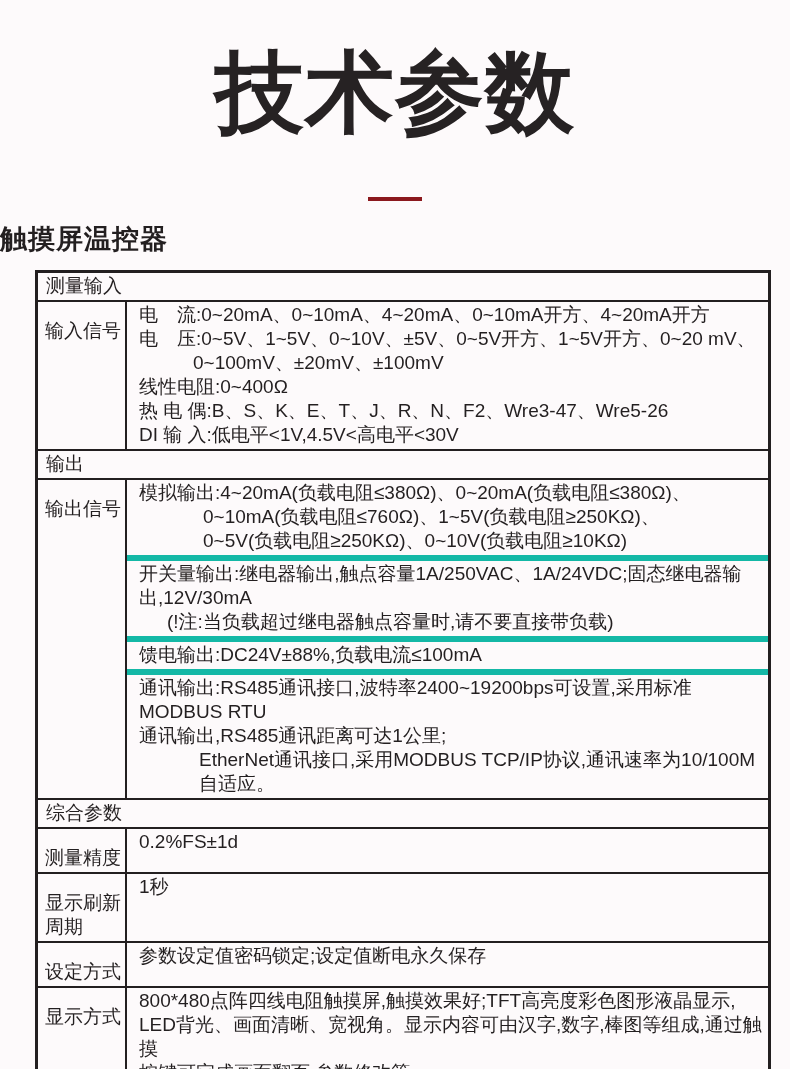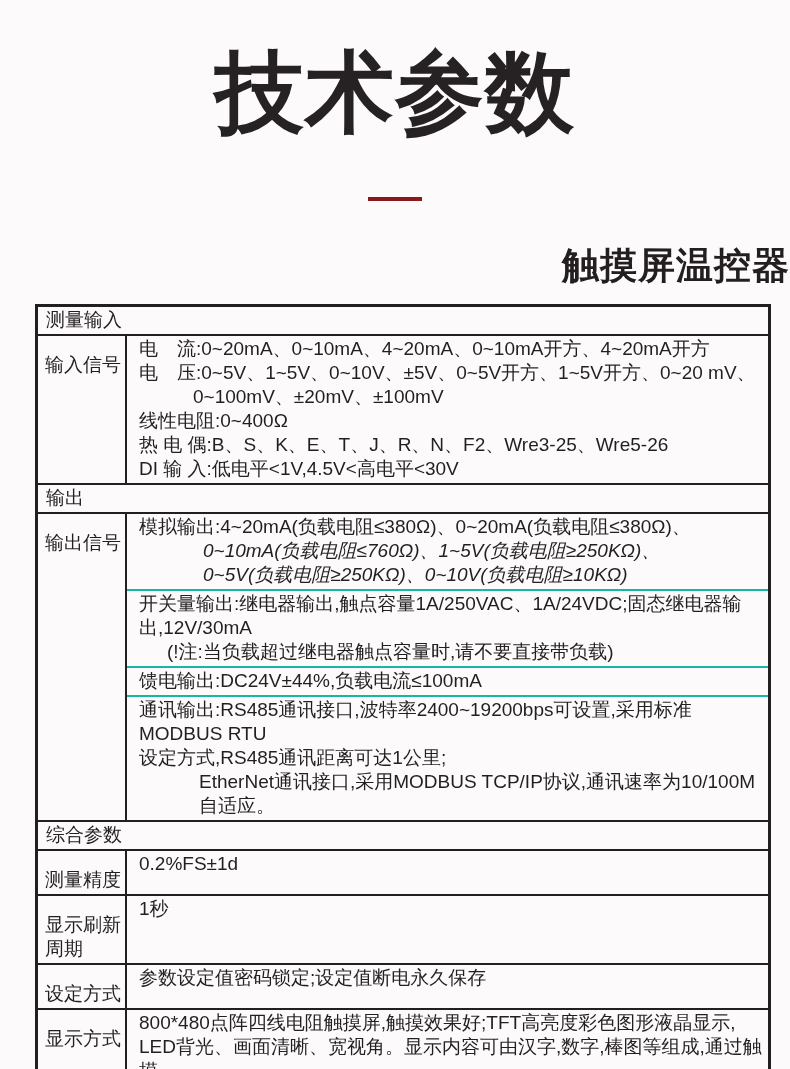--- a/index.html
+++ b/index.html
@@ -20,23 +20,23 @@
     letter-spacing: 1px;
     color: #262223;
   }
   .divider {
     width: 54px;
     height: 4px;
     background: #8B181D;
     margin: 57px auto 0 auto;
   }
   .subtitle {
-    margin-top: 40px;
-    text-align: right;
-    font-size: 37px;
+    margin-top: 20px;
+    text-align: left;
+    font-size: 27px;
     font-weight: 600;
     letter-spacing: 1px;
   }
 
   .spec-table {
     width: 736px;
     margin: 13px 0 0 35px;
     border: 3px solid #231F20;
     font-size: 19px;
     line-height: 24px;
@@ -54,27 +54,27 @@
     border-right: 2px solid #231F20;
     padding: 17px 4px 2px 7px;
     font-weight: 500;
   }
   .value-cell {
     flex: 1;
     padding: 1px 6px 2px 12px;
   }
   .value-stack { flex: 1; display: flex; flex-direction: column; }
   .sub-cell {
-    border-top: 2px solid #14b8a6;
+    border-top: 6px solid #14b8a6;
     padding: 1px 6px 2px 12px;
   }
   .sub-cell:first-child { border-top: none; }
   .line { min-height: 24px; }
   .ind-54 { padding-left: 54px; }
-  .ind-64 { padding-left: 64px; font-style: italic; }
+  .ind-64 { padding-left: 64px; }
   .ind-28 { padding-left: 28px; }
   .ind-60 { padding-left: 60px; }
   .tall-4 { min-height: 97px; }
   .tall-2 { min-height: 48px; }
 </style>
 </head>
 <body>
 
 <div class="page">
 
@@ -90,21 +90,21 @@
       <div class="section-cell">测量输入</div>
     </div>
 
     <div class="row">
       <div class="label-cell">输入信号</div>
       <div class="value-cell">
         <div class="line">电　流:0~20mA、0~10mA、4~20mA、0~10mA开方、4~20mA开方</div>
         <div class="line">电　压:0~5V、1~5V、0~10V、±5V、0~5V开方、1~5V开方、0~20 mV、</div>
         <div class="line ind-54">0~100mV、±20mV、±100mV</div>
         <div class="line">线性电阻:0~400Ω</div>
-        <div class="line">热 电 偶:B、S、K、E、T、J、R、N、F2、Wre3-25、Wre5-26</div>
+        <div class="line">热 电 偶:B、S、K、E、T、J、R、N、F2、Wre3-47、Wre5-26</div>
         <div class="line">DI 输 入:低电平&lt;1V,4.5V&lt;高电平&lt;30V</div>
       </div>
     </div>
 
     <div class="row">
       <div class="section-cell">输出</div>
     </div>
 
     <div class="row">
       <div class="label-cell">输出信号</div>
@@ -112,25 +112,25 @@
         <div class="sub-cell">
           <div class="line">模拟输出:4~20mA(负载电阻≤380Ω)、0~20mA(负载电阻≤380Ω)、</div>
           <div class="line ind-64">0~10mA(负载电阻≤760Ω)、1~5V(负载电阻≥250KΩ)、</div>
           <div class="line ind-64">0~5V(负载电阻≥250KΩ)、0~10V(负载电阻≥10KΩ)</div>
         </div>
         <div class="sub-cell">
           <div class="line">开关量输出:继电器输出,触点容量1A/250VAC、1A/24VDC;固态继电器输出,12V/30mA</div>
           <div class="line ind-28">(!注:当负载超过继电器触点容量时,请不要直接带负载)</div>
         </div>
         <div class="sub-cell">
-          <div class="line">馈电输出:DC24V±44%,负载电流≤100mA</div>
+          <div class="line">馈电输出:DC24V±88%,负载电流≤100mA</div>
         </div>
         <div class="sub-cell">
           <div class="line">通讯输出:RS485通讯接口,波特率2400~19200bps可设置,采用标准MODBUS RTU</div>
-          <div class="line">设定方式,RS485通讯距离可达1公里;</div>
+          <div class="line">通讯输出,RS485通讯距离可达1公里;</div>
           <div class="line ind-60">EtherNet通讯接口,采用MODBUS TCP/IP协议,通讯速率为10/100M自适应。</div>
         </div>
       </div>
     </div>
 
     <div class="row">
       <div class="section-cell">综合参数</div>
     </div>
 
     <div class="row">

